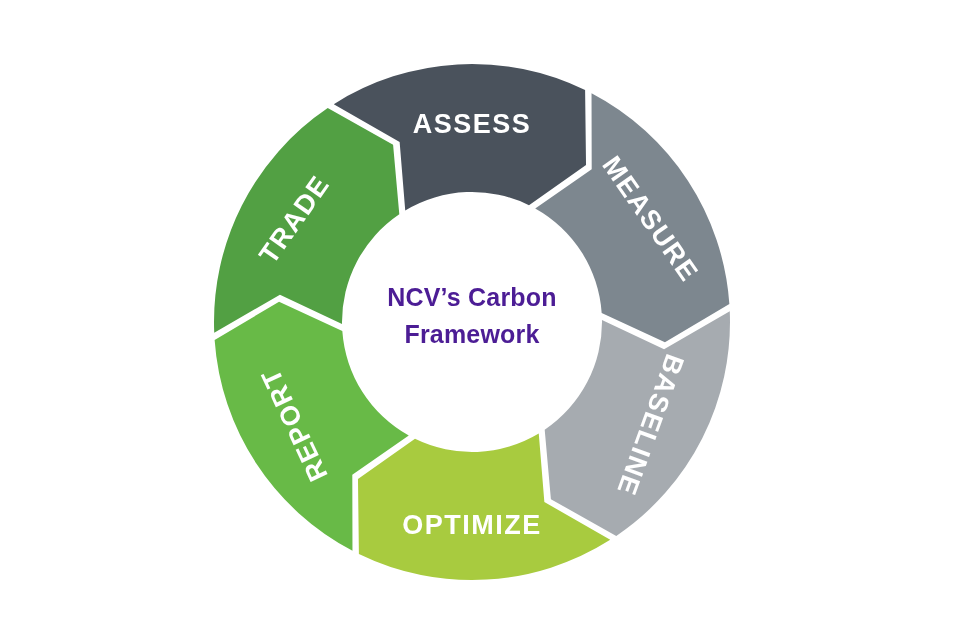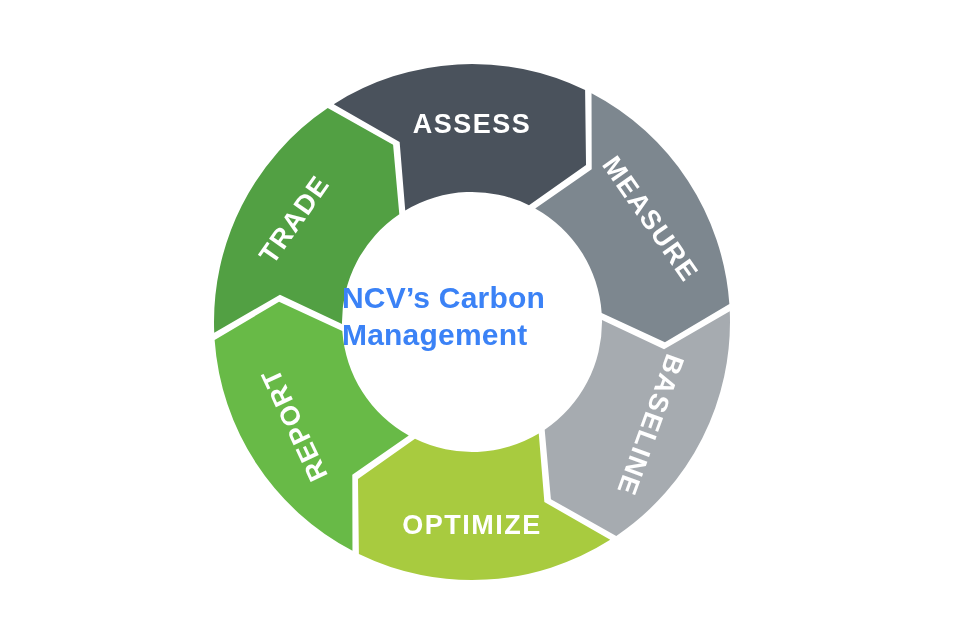--- a/index.html
+++ b/index.html
@@ -26,22 +26,23 @@
     font-weight: 600;
     letter-spacing: 1.5px;
     fill: #ffffff;
   }
   .center-title {
     position: absolute;
     left: 472px;
     top: 316px;
     transform: translate(-50%, -50%);
     width: 260px;
-    color: #3b82f6;
-    font-size: 30px;
+    text-align: center;
+    color: #4c1d95;
+    font-size: 25px;
     font-weight: 700;
     line-height: 37px;
     letter-spacing: 0.2px;
   }
   .center-title .line {
     display: block;
     white-space: nowrap;
   }
 </style>
 </head>
@@ -62,15 +63,15 @@
         <text class="seg-label" text-anchor="middle" dominant-baseline="central" transform="translate(650.40 219.00) rotate(55)">MEASURE</text>
         <text class="seg-label" text-anchor="middle" dominant-baseline="central" transform="translate(650.40 425.00) rotate(110)">BASELINE</text>
         <text class="seg-label" text-anchor="middle" dominant-baseline="central" transform="translate(472.00 525.00) rotate(0)">OPTIMIZE</text>
         <text class="seg-label" text-anchor="middle" dominant-baseline="central" transform="translate(294.46 424.50) rotate(245)">REPORT</text>
         <text class="seg-label" text-anchor="middle" dominant-baseline="central" transform="translate(294.46 219.50) rotate(-55)">TRADE</text>
       </g>
   </svg>
 
   <div class="center-title">
     <span class="line">NCV’s Carbon</span>
-    <span class="line">Management</span>
+    <span class="line">Framework</span>
   </div>
 </div>
 
 </body></html>

